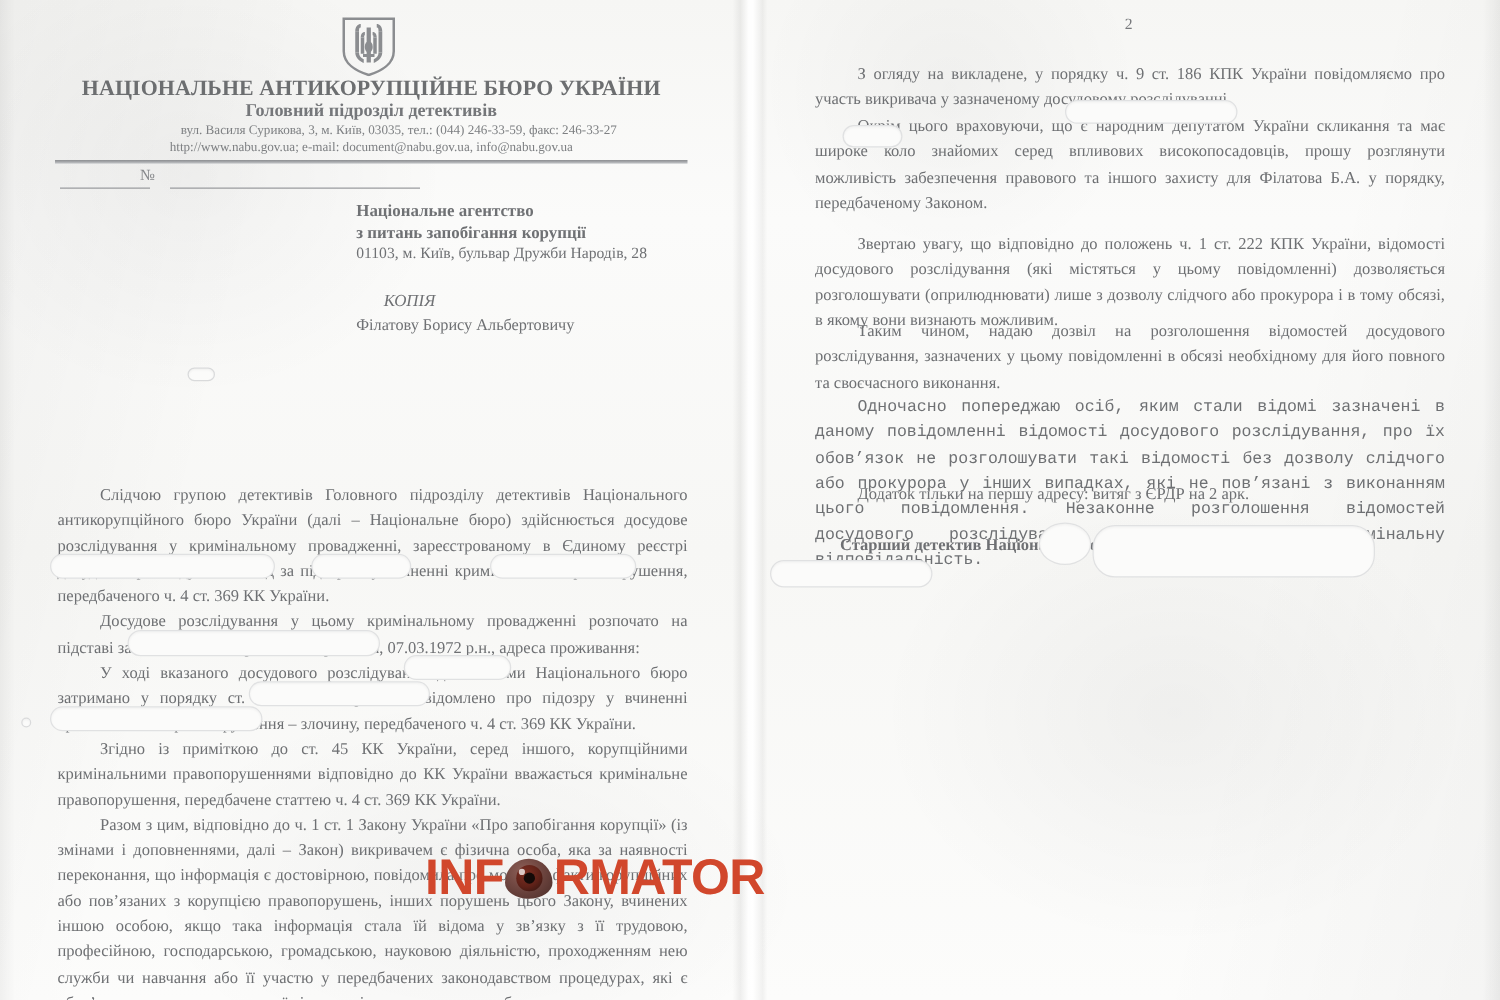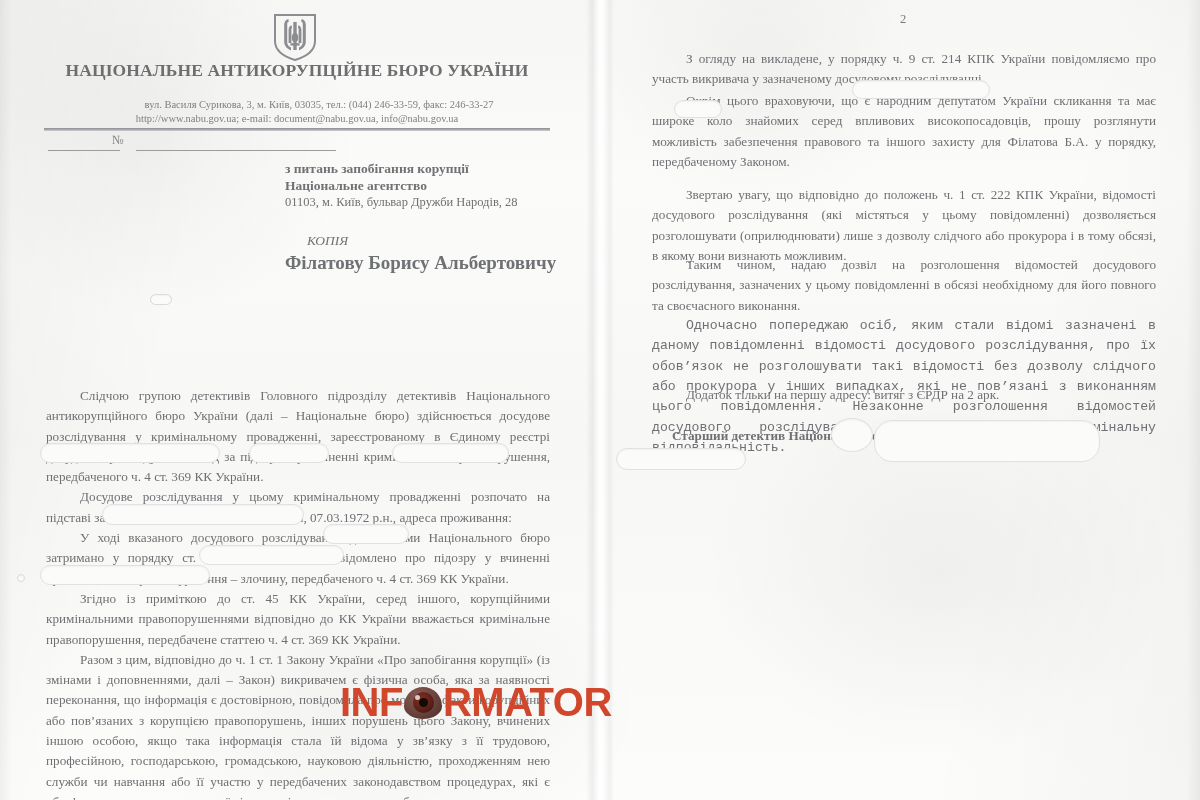--- a/index.html
+++ b/index.html
@@ -75,21 +75,21 @@
   .no-line-b { position:absolute; left:136px; top:150px; width:200px; height:1px; background:#9a9c9f; }
 
   .addressee {
     position:absolute; left:285px; top:160px; width:300px;
     font-size:13.5px; line-height:17px; font-weight:700; color:#6f7174;
   }
   .addressee .plain { font-weight:400; font-size:12.5px; }
 
   .copy-block { position:absolute; left:285px; top:233px; width:300px; color:#6f7174; }
   .copy-word { font-style:italic; font-size:13.5px;margin-left:22px; }
-  .copy-name { font-weight:700; font-size:19px; margin-top:3px; }
+  .copy-name { font-weight:400; font-size:13px; margin-top:3px; }
 
   .subject {
     position:absolute; left:46px; top:332px; width:300px;
     font-style:italic; font-size:12.5px; line-height:16px; color:#76787b;
   }
 
   .body {
     position:absolute; left:46px; top:386px; width:504px;
     font-size:13.2px; line-height:20.3px; text-align:justify;
     color:#6e7073; text-indent:34px;
@@ -183,31 +183,32 @@
           <rect x="26.6" y="17" width="2.8" height="13"></rect>
           <path d="M16.6 17 C16.6 14 18.2 12.6 19.9 12.6 L19.9 15.2 C18.9 15.2 19.4 16 19.4 17 Z"></path>
           <path d="M29.4 17 C29.4 14 27.8 12.6 26.1 12.6 L26.1 15.2 C27.1 15.2 26.6 16 26.6 17 Z"></path>
           <ellipse cx="23" cy="24.5" rx="3.2" ry="4.6"></ellipse>
           <rect x="18.4" y="30.2" width="9.2" height="2.4"></rect>
         </g>
       </svg>
     </div>
 
     <div class="org-title">НАЦІОНАЛЬНЕ АНТИКОРУПЦІЙНЕ БЮРО УКРАЇНИ</div>
+    <div class="org-sub">Головний підрозділ детективів</div>
     <div class="org-addr">вул. Василя Сурикова, 3, м. Київ, 03035, тел.: (044) 246-33-59, факс: 246-33-27</div>
     <div class="org-web">http://www.nabu.gov.ua; e-mail: document@nabu.gov.ua, info@nabu.gov.ua</div>
 
     <div class="rule-thick"></div>
     <div class="no-label">№</div>
     <div class="no-line-a"></div>
     <div class="no-line-b"></div>
 
     <div class="addressee">
+      <div>Національне агентство</div>
       <div>з питань запобігання корупції</div>
-      <div>Національне агентство</div>
       <div class="plain">01103, м. Київ, бульвар Дружби Народів, 28</div>
     </div>
 
     <div class="copy-block">
       <div class="copy-word">КОПІЯ</div>
       <div class="copy-name">Філатову Борису Альбертовичу</div>
     </div>
 
     <div class="redact" style="left:150px; top:294px; width:22px; height:11px; border-radius:8px;"></div>
 
@@ -230,21 +231,21 @@
     <div class="redact" style="left:17px; top:574px; width:8px; height:8px; border-radius:50%;"></div>
   </div>
 
   <div class="seam"></div>
 
   <div class="page page-right">
 
     <div class="pageno">2</div>
 
     <div class="rbody" style="top:36px;">
-      <p>З огляду на викладене, у порядку ч. 9 ст. 214 КПК України повідомляємо про участь викривача у зазначеному досудовому розслідуванні.</p>
+      <p>З огляду на викладене, у порядку ч. 9 ст. 186 КПК України повідомляємо про участь викривача у зазначеному досудовому розслідуванні.</p>
     </div>
     <div class="rbody" style="top:78px;">
       <p>Окрім цього враховуючи, що                                є народним депутатом України              скликання та має широке коло знайомих серед впливових високопосадовців, прошу розглянути можливість забезпечення правового та іншого захисту для Філатова Б.А. у порядку, передбаченому Законом.</p>
     </div>
     <div class="rbody" style="top:172px;">
       <p>Звертаю увагу, що відповідно до положень ч. 1 ст. 222 КПК України, відомості досудового розслідування (які містяться у цьому повідомленні) дозволяється розголошувати (оприлюднювати) лише з дозволу слідчого або прокурора і в тому обсязі, в якому вони визнають можливим.</p>
     </div>
     <div class="rbody" style="top:242px;">
       <p>Таким чином, надаю дозвіл на розголошення відомостей досудового розслідування, зазначених у цьому повідомленні в обсязі необхідному для його повного та своєчасного виконання.</p>
     </div>

